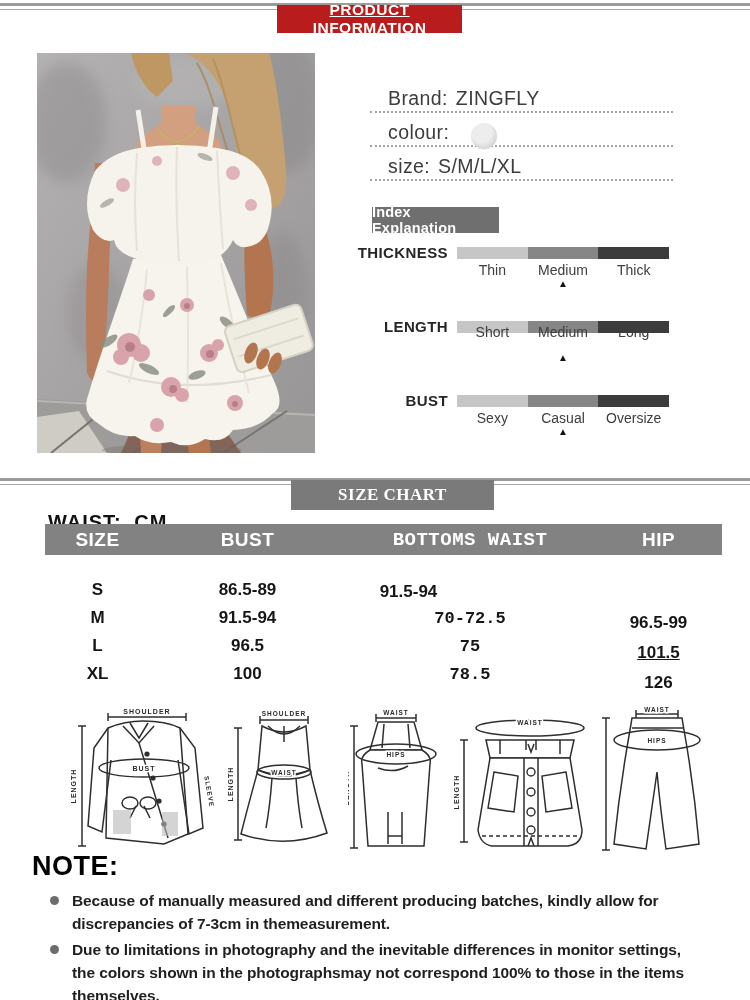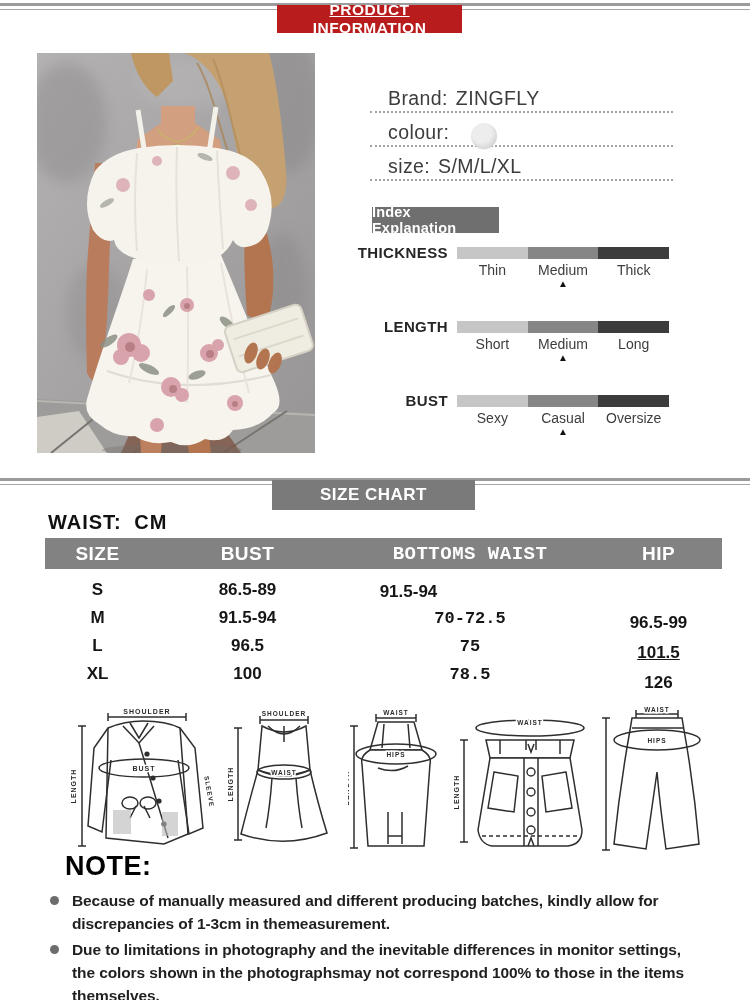--- a/index.html
+++ b/index.html
@@ -8,21 +8,21 @@
   .abs { position:absolute; }
 
   
   .hline-thick { height:3px; background:#9b9b9b; left:0; width:750px; }
   .hline-thin  { height:1px; background:#a6a6a6; left:0; width:750px; }
 
   
   .gray-box { background:#7a7a7a; color:#ffffff; font-weight:bold; text-align:center;
               display:flex; align-items:center; justify-content:center; letter-spacing:.5px; }
   .product-title { left:277px; top:5px; width:185px; height:28px; font-size:15.5px; }
-  .sizechart-title { left:272px; top:480px; width:203px; height:30px; font-size:17px; }
+  .sizechart-title { left:291px; top:480px; width:203px; height:30px; font-size:17px;font-family:Liberation Serif, serif; }
 
   
   .photo { left:37px; top:53px; width:278px; height:400px; }
 
   
   .spec-rows { left:370px; top:86px; width:303px; }
   .spec-row { position:relative; height:27px; margin-bottom:7px; border-bottom:2px dotted #a3a3a3;
               padding-left:18px; display:flex; align-items:center; gap:8px;
               font-size:19.5px; color:#3c3c3c; letter-spacing:.4px; }
   .swatch { width:26px; height:26px; border-radius:50%; margin-left:14px; margin-bottom:-6px;
@@ -33,38 +33,38 @@
                  font-size:14.5px; font-weight:bold; display:flex; align-items:center; justify-content:center; letter-spacing:.2px; }
   .idx-label { width:96px; text-align:right; font-size:15px; font-weight:bold; color:#262626; letter-spacing:.4px; }
   .idx-bar { left:457px; width:212px; height:12px; display:flex; }
   .idx-bar span { flex:1; }
   .idx-opts { left:457px; width:212px; display:flex; }
   .idx-opts span { flex:1; text-align:center; font-size:14px; color:#3d3d3d; }
   .idx-marker { width:14px; text-align:center; font-size:10px; color:#111; line-height:10px; }
 
   
   .unit { left:48px; top:511px; font-size:20px; font-weight:bold; color:#111; letter-spacing:1px; word-spacing:6px; }
-  .tbl-header { left:45px; top:538px; width:677px; height:31px; background:#828282; display:flex; align-items:center; }
+  .tbl-header { left:45px; top:524px; width:677px; height:31px; background:#828282; display:flex; align-items:center; }
   .tbl-header span { color:#fff; font-weight:bold; font-size:19px; text-align:center; letter-spacing:.5px; }
   .c0 { width:105px; } .c1 { width:195px; } .c2 { width:250px;font-family:Liberation Mono, monospace; } .c3 { width:127px; }
   .tbl-body { left:45px; top:576px; width:677px; }
   .tbl-row { display:flex; height:28px; align-items:center; }
   .tbl-row span { text-align:center; font-size:17px; font-weight:bold; color:#161616; }
   .tbl-row .hip-1 { transform:translateY(2px); }
   .tbl-row .hip-2 { transform:translateY(5px); }
   .tbl-row .hip-3 { transform:translateY(7px);text-decoration:underline; }
   .tbl-row .hip-4 { transform:translateY(9px); }
 
   
   .sketch { position:absolute; }
   .sketch text { font-family:"Liberation Sans", sans-serif; font-weight:bold; fill:#2b2b2b; letter-spacing:1px; }
   .halo { paint-order:stroke; stroke:#ffffff; stroke-width:3px; }
 
   
-  .note-title { left:65px; top:851px; font-size:27px; font-weight:bold; color:#000; letter-spacing:.5px; }
+  .note-title { left:32px; top:851px; font-size:27px; font-weight:bold; color:#000; letter-spacing:.5px; }
   .note-list { left:48px; top:889px; width:648px; }
   .note-item { position:relative; padding-left:24px; font-size:15.5px; font-weight:bold;
                color:#1f1f1f; line-height:23px; margin-bottom:3px; letter-spacing:-.1px; }
   .bullet { position:absolute; left:2px; top:7px; width:9px; height:9px; border-radius:50%; background:#6d6d6d; }
 </style>
 </head>
 <body>
 
 <div class="abs hline-thick" style="top:3px"></div>
 <div class="abs hline-thin" style="top:9px"></div>
@@ -212,21 +212,21 @@
   <span>Thick</span>
 </div>
 <div class="abs idx-marker" style="left:556px; top:279px">▲</div>
 
 <div class="abs idx-label" style="left:352px; top:318px">LENGTH</div>
 <div class="abs idx-bar" style="top:321px">
   <span style="background: rgb(198, 198, 198);"></span>
   <span style="background: rgb(134, 134, 134);"></span>
   <span style="background: rgb(60, 60, 60);"></span>
 </div>
-<div class="abs idx-opts" style="top:336px">
+<div class="abs idx-opts" style="top:324px">
   <span>Short</span>
   <span>Medium</span>
   <span>Long</span>
 </div>
 <div class="abs idx-marker" style="left:556px; top:353px">▲</div>
 
 <div class="abs idx-label" style="left:352px; top:392px">BUST</div>
 <div class="abs idx-bar" style="top:395px">
   <span style="background: rgb(198, 198, 198);"></span>
   <span style="background: rgb(134, 134, 134);"></span>
@@ -391,20 +391,20 @@
   </g>
   <text x="55" y="6" text-anchor="middle" font-size="6.5" class="halo">WAIST</text>
   <text x="55" y="37" text-anchor="middle" font-size="6.5" class="halo">HIPS</text>
   <text x="-1" y="80" text-anchor="middle" font-size="7" transform="rotate(-90 -1 80)">LENGTH</text>
 </svg>
 
 <div class="abs note-title">NOTE:</div>
 <div class="abs note-list">
   <div class="note-item">
     <span class="bullet"></span>
-    <span>Because of manually measured and different producing batches, kindly allow for discrepancies of 1-3cm in themeasurement.</span>
+    <span>Because of manually measured and different producing batches, kindly allow for discrepancies of 7-3cm in themeasurement.</span>
   </div>
   <div class="note-item">
     <span class="bullet"></span>
     <span>Due to limitations in photography and the inevitable differences in monitor settings, the colors shown in the photographsmay not correspond 100% to those in the items themselves.</span>
   </div>
 
 </div>
 
 </body></html>

